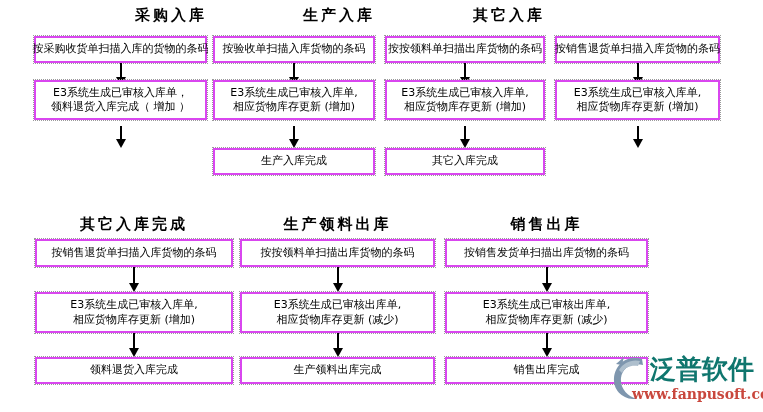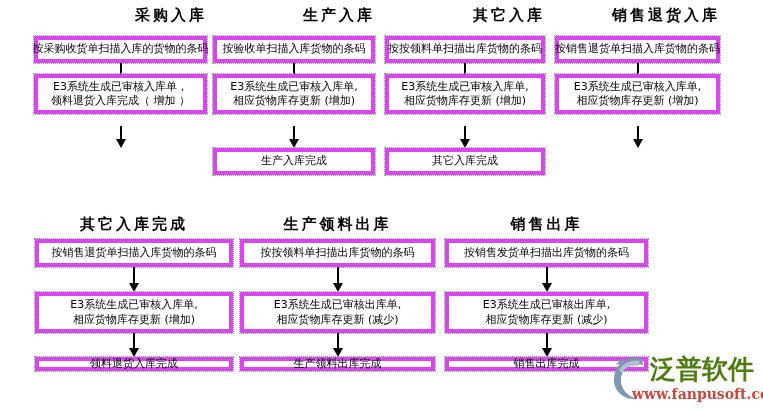--- a/index.html
+++ b/index.html
@@ -8,58 +8,58 @@
     font-family:"DejaVu Sans","Liberation Sans",sans-serif;color:#000;
     overflow:hidden;
   }
   .col{position:absolute;top:0;height:412px;}
   .flow-title{
     position:absolute;left:0;right:0;text-align:center;
     font-size:15px;font-weight:bold;letter-spacing:3px;white-space:nowrap;
   }
   .box{
     position:absolute;left:0;right:0;background:#fff;
-    border:4px solid #d946ef;outline:1px dotted #9a9a9a;
+    border:2px solid #d946ef;outline:1px dotted #9a9a9a;
     display:flex;align-items:center;justify-content:center;text-align:center;
     font-size:11px;line-height:1.3;white-space:nowrap;box-sizing:border-box;
   }
   .box.multi{white-space:normal;font-size:11px;}
   .arrow{position:absolute;left:0;right:0;display:flex;flex-direction:column;align-items:center;}
   .arrow .shaft{width:2px;background:#000;flex:1;}
   .arrow .head{
     width:0;height:0;border-left:5px solid transparent;border-right:5px solid transparent;
     border-top:9px solid #000;
   }
   
   .r1 .flow-title{top:6px;text-align:right;}
   .r1 .b1{top:36px;height:27px;}
   .r1 .a1{top:63px;height:23px;}
-  .r1 .b2{top:74px;height:40px;}
+  .r1 .b2{top:80px;height:40px;}
   .r1 .a2{top:126px;height:22px;}
   .r1 .b3{top:148px;height:27px;}
   
   .r2 .flow-title{top:215px;}
   .r2 .b1{top:239px;height:28px;}
   .r2 .a1{top:267px;height:25px;}
   .r2 .b2{top:292px;height:41px;}
   .r2 .a2{top:333px;height:24px;}
-  .r2 .b3{top:357px;height:14px;}
+  .r2 .b3{top:357px;height:27px;}
   
   #r1c1{left:34px;width:173px;}
   #r1c2{left:213px;width:162px;}
   #r1c3{left:385px;width:160px;}
   #r1c4{left:555px;width:165px;}
   #r2c1{left:35px;width:198px;}
   #r2c2{left:240px;width:195px;}
   #r2c3{left:445px;width:203px;}
   
   #logo{position:absolute;left:610px;top:350px;width:153px;height:62px;z-index:5;}
   #logo .brand{
     position:absolute;left:40px;top:2px;font-size:26px;font-weight:bold;
-    color:#4d7c0f;letter-spacing:0px;white-space:nowrap;
+    color:#0f766e;letter-spacing:0px;white-space:nowrap;
   }
   #logo .site{
     position:absolute;left:22px;top:36px;font-size:14px;font-weight:bold;
     color:#C9473D;font-family:"DejaVu Serif","Liberation Serif",serif;white-space:nowrap;
   }
   #logo svg{position:absolute;left:2px;top:5px;}
 </style>
 </head>
 <body>
 
@@ -118,21 +118,20 @@
       </div>
     </div>
     <div class="arrow a2">
         <span class="shaft"></span>
         <span class="head"></span>
       </div>
     <div class="box b3">其它入库完成</div>
   </div>
 
   <div class="col r1" id="r1c4">
-    <div class="flow-title">销售退货入库</div>
     <div class="box b1">按销售退货单扫描入库货物的条码</div>
     <div class="arrow a1">
         <span class="shaft"></span>
         <span class="head"></span>
       </div>
     <div class="box b2 multi">
       <div>
         <span>E3系统生成已审核入库单,</span><br>
         <span>相应货物库存更新 (增加)</span>
       </div>

